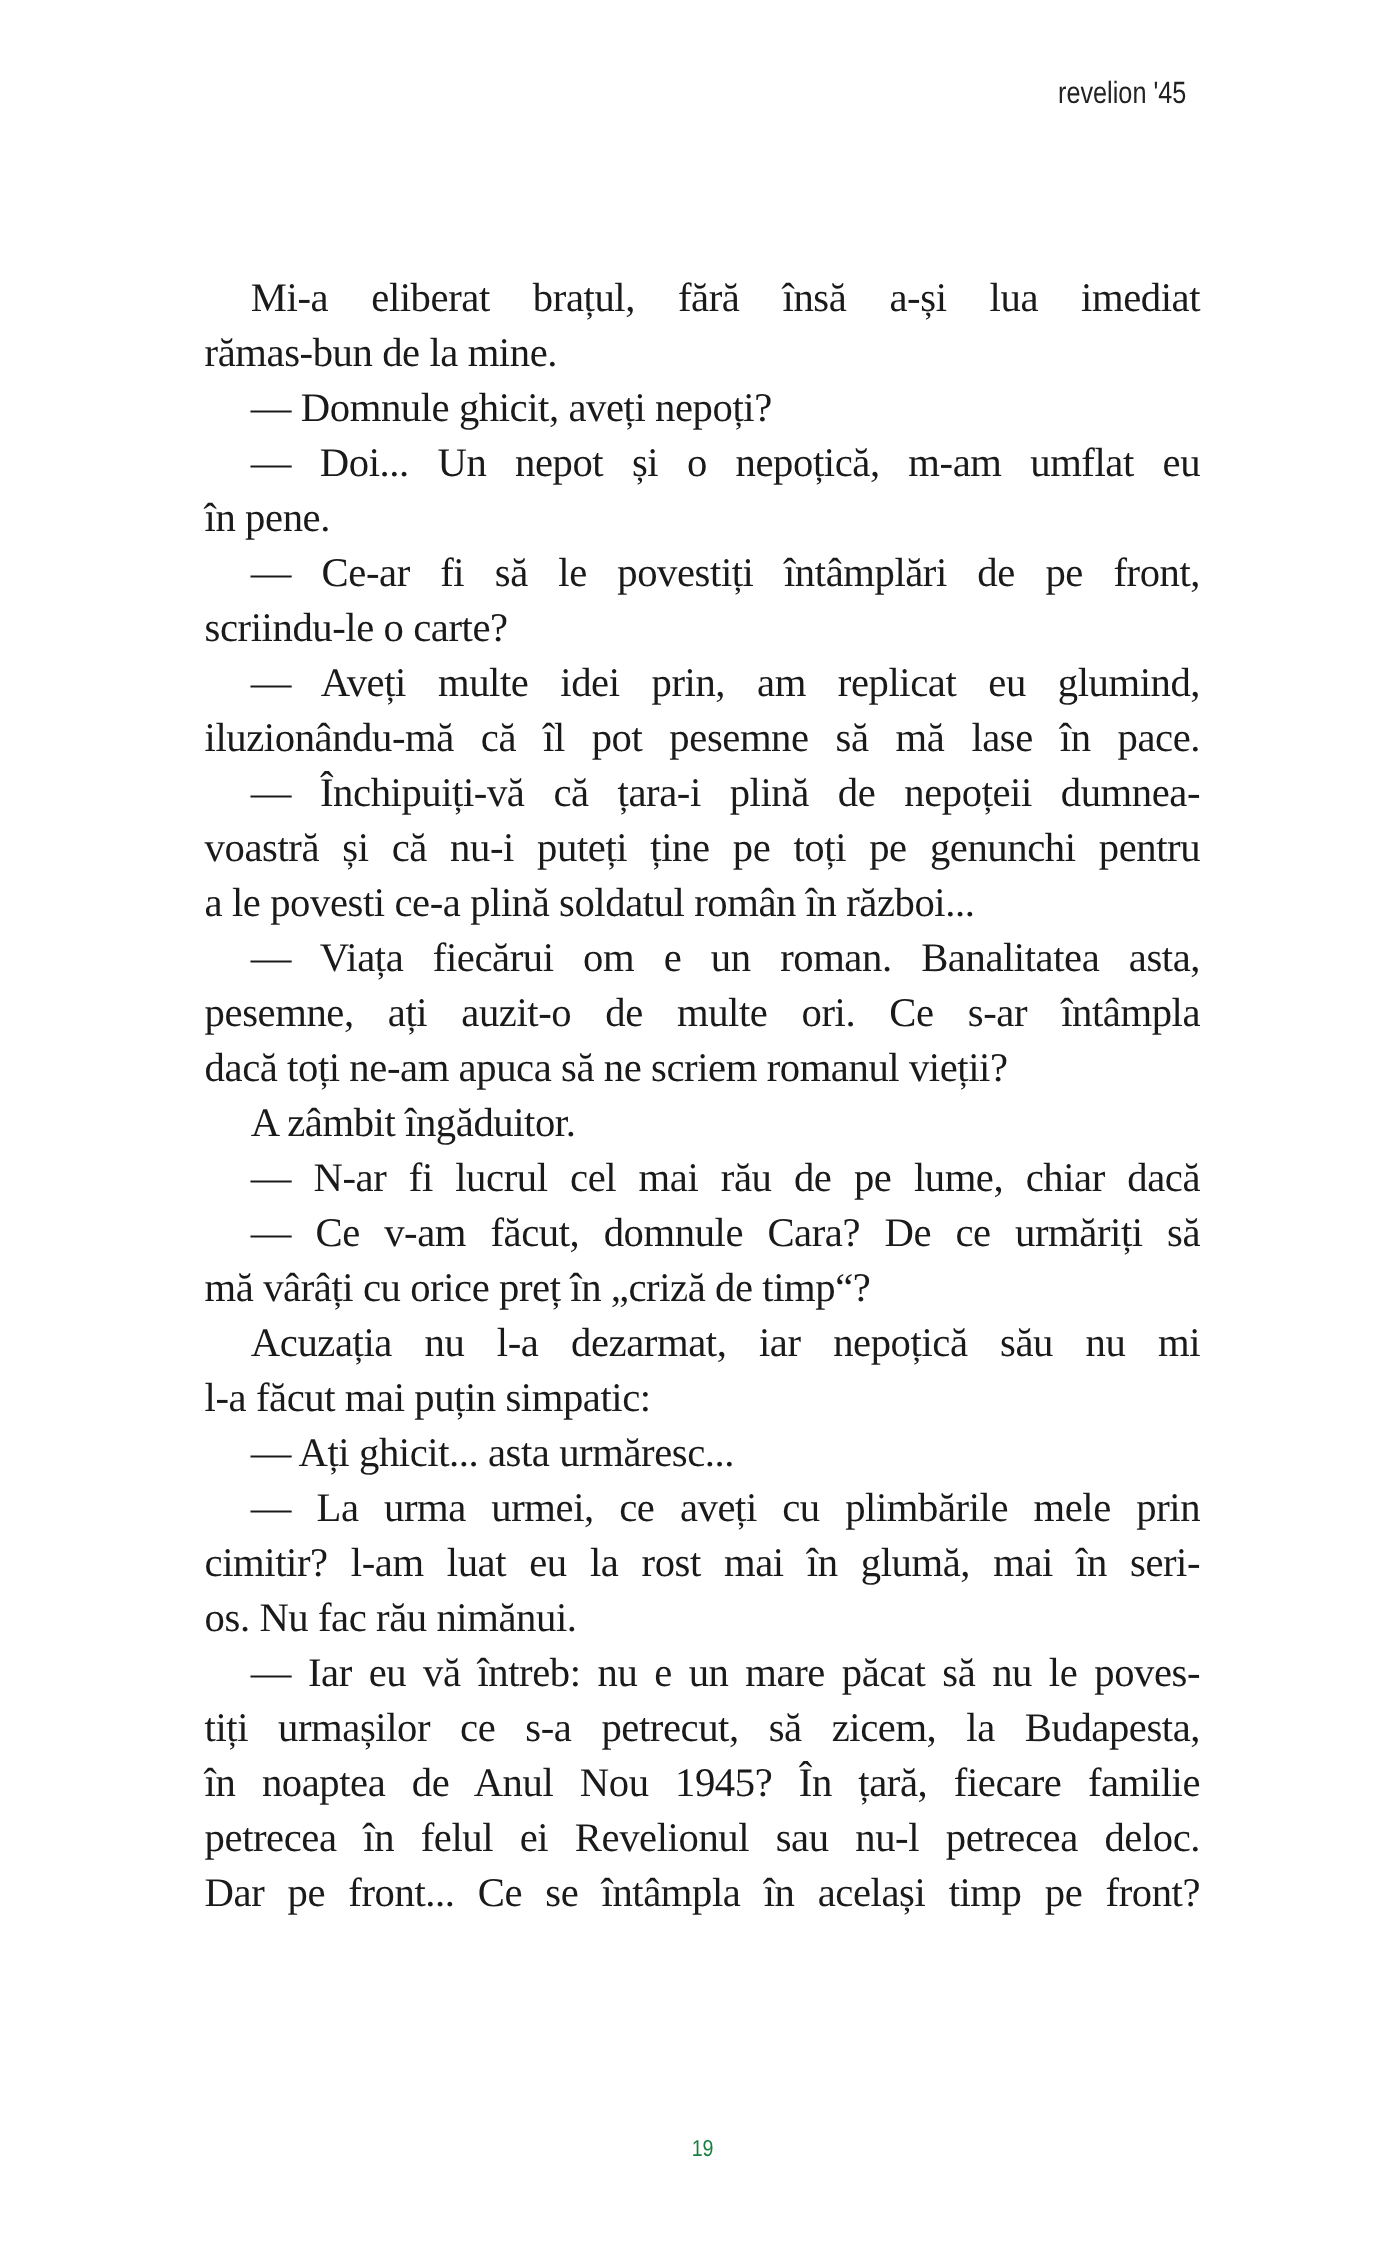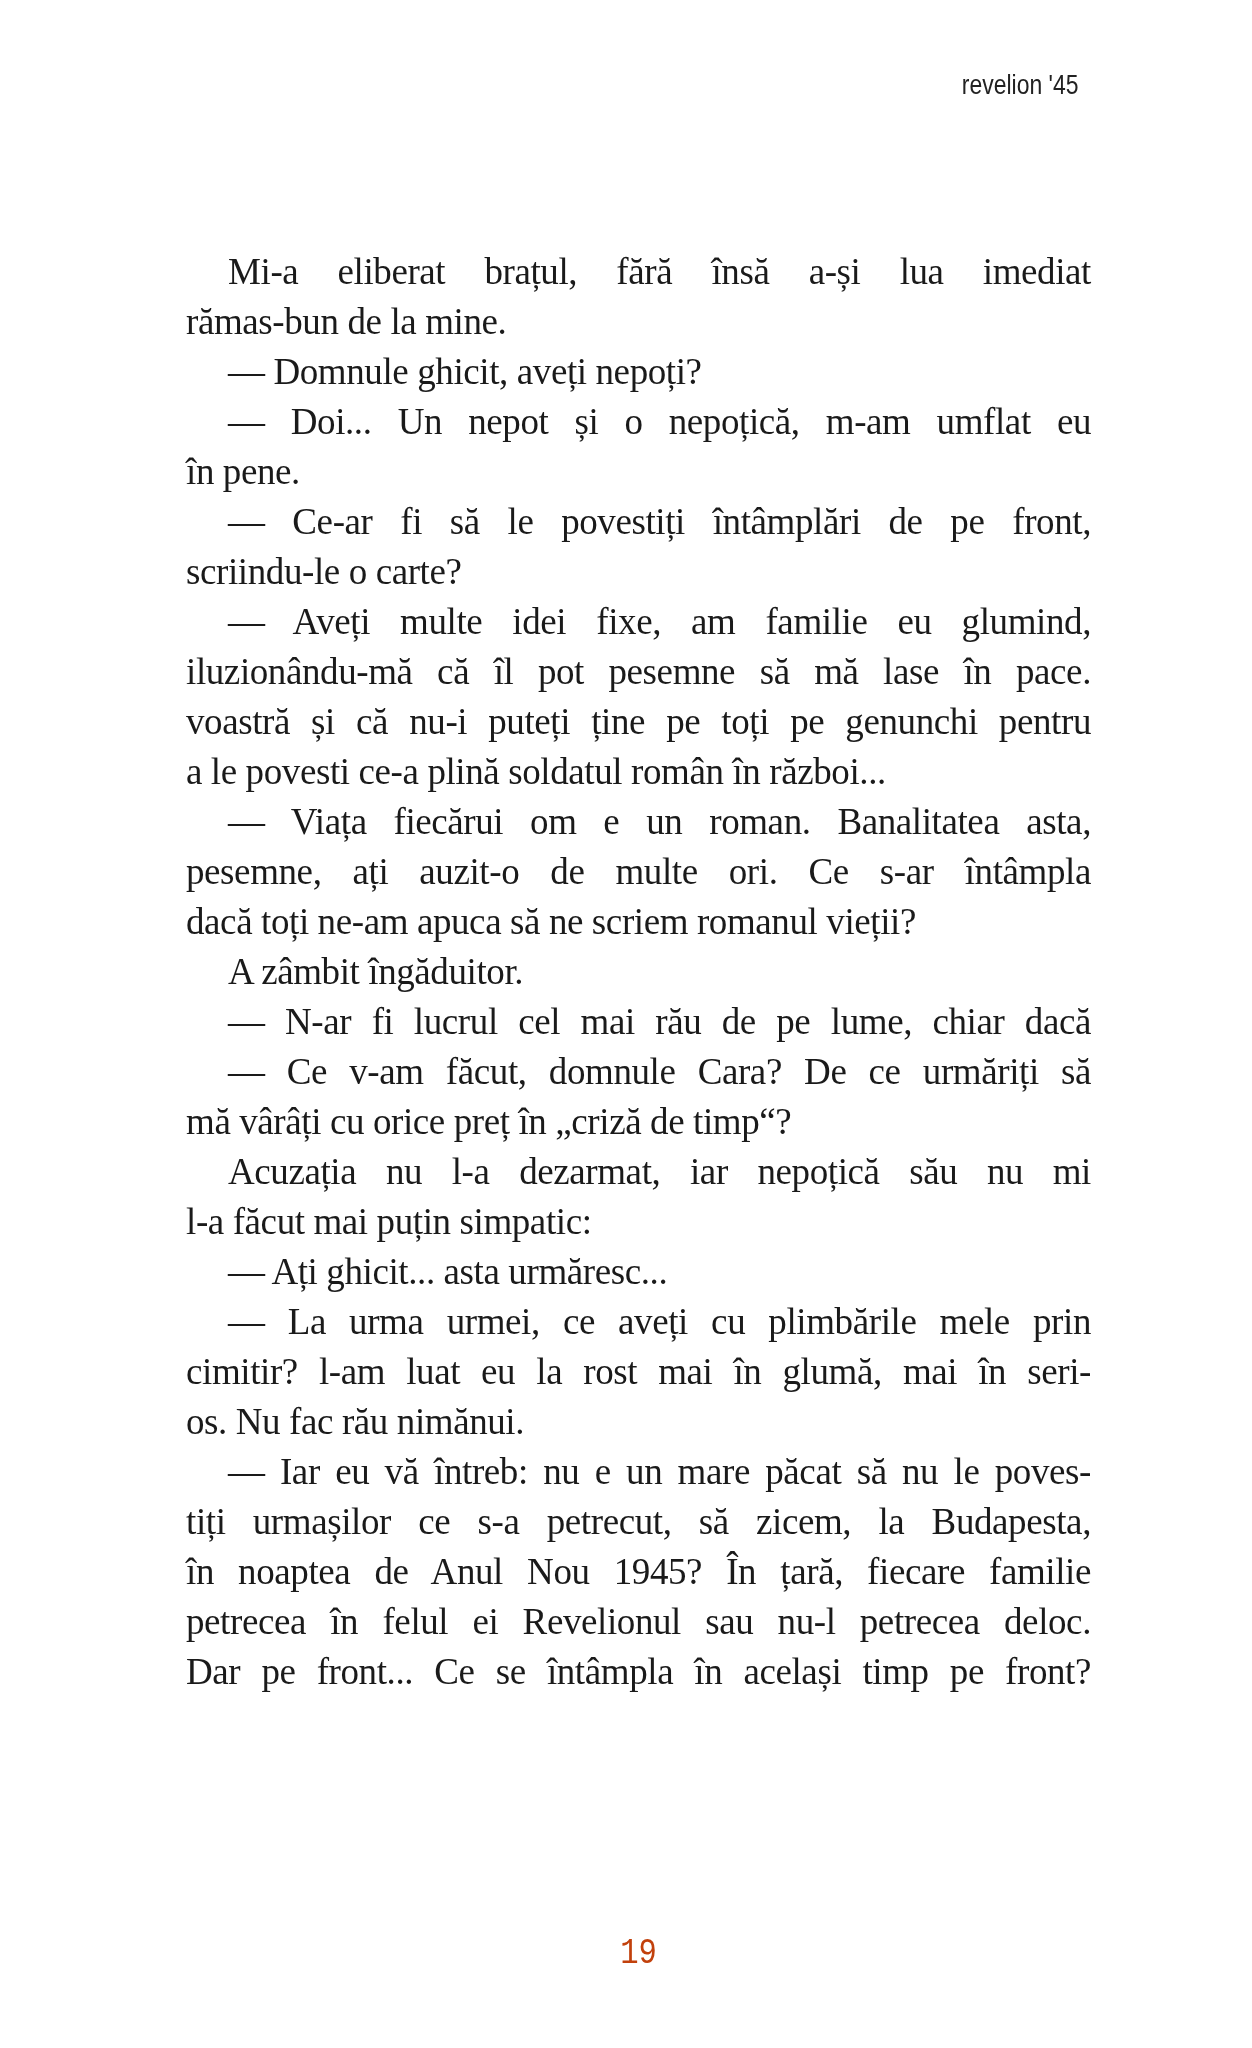--- a/index.html
+++ b/index.html
@@ -50,24 +50,24 @@
     text-align: justify;
     text-align-last: justify;
   }
   .line.l { text-align: left; }
   .page-number {
     position: absolute;
     top: 1938px;
     left: 186px;
     width: 905px;
     text-align: center;
-    font-family: Liberation Mono, monospace;
-    font-size: 36px;
+    font-family: Liberation Sans, sans-serif;
+    font-size: 21px;
     line-height: 32px;
-    color: #c2410c;
+    color: #15803d;
   }
   .page-number .condensed {
     display: inline-block;
     transform: scaleX(0.85);
     transform-origin: center;
   }
 </style>
 </head>
 <body>
 
@@ -78,22 +78,23 @@
   </div>
 
   <div class="text-block">
       <div class="line j ind">Mi-a eliberat brațul, fără însă a-și lua imediat</div>
       <div class="line l">rămas-bun de la mine.</div>
       <div class="line l ind">— Domnule ghicit, aveți nepoți?</div>
       <div class="line j ind">— Doi... Un nepot și o nepoțică, m-am umflat eu</div>
       <div class="line l">în pene.</div>
       <div class="line j ind">— Ce-ar fi să le povestiți întâmplări de pe front,</div>
       <div class="line l">scriindu-le o carte?</div>
-      <div class="line j ind">— Aveți multe idei fixe, am familie eu glumind,</div>
+      <div class="line j ind">— Aveți multe idei prin, am replicat eu glumind,</div>
       <div class="line j">iluzionându-mă că îl pot pesemne să mă lase în pace.</div>
+      <div class="line j ind">— Închipuiți-vă că țara-i plină de nepoțeii dumnea-</div>
       <div class="line j">voastră și că nu-i puteți ține pe toți pe genunchi pentru</div>
       <div class="line l">a le povesti ce-a plină soldatul român în război...</div>
       <div class="line j ind">— Viața fiecărui om e un roman. Banalitatea asta,</div>
       <div class="line j">pesemne, ați auzit-o de multe ori. Ce s-ar întâmpla</div>
       <div class="line l">dacă toți ne-am apuca să ne scriem romanul vieții?</div>
       <div class="line l ind">A zâmbit îngăduitor.</div>
       <div class="line j ind">— N-ar fi lucrul cel mai rău de pe lume, chiar dacă</div>
       <div class="line j ind">— Ce v-am făcut, domnule Cara? De ce urmăriți să</div>
       <div class="line l">mă vârâți cu orice preț în „criză de timp“?</div>
       <div class="line j ind">Acuzația nu l-a dezarmat, iar nepoțică său nu mi</div>

